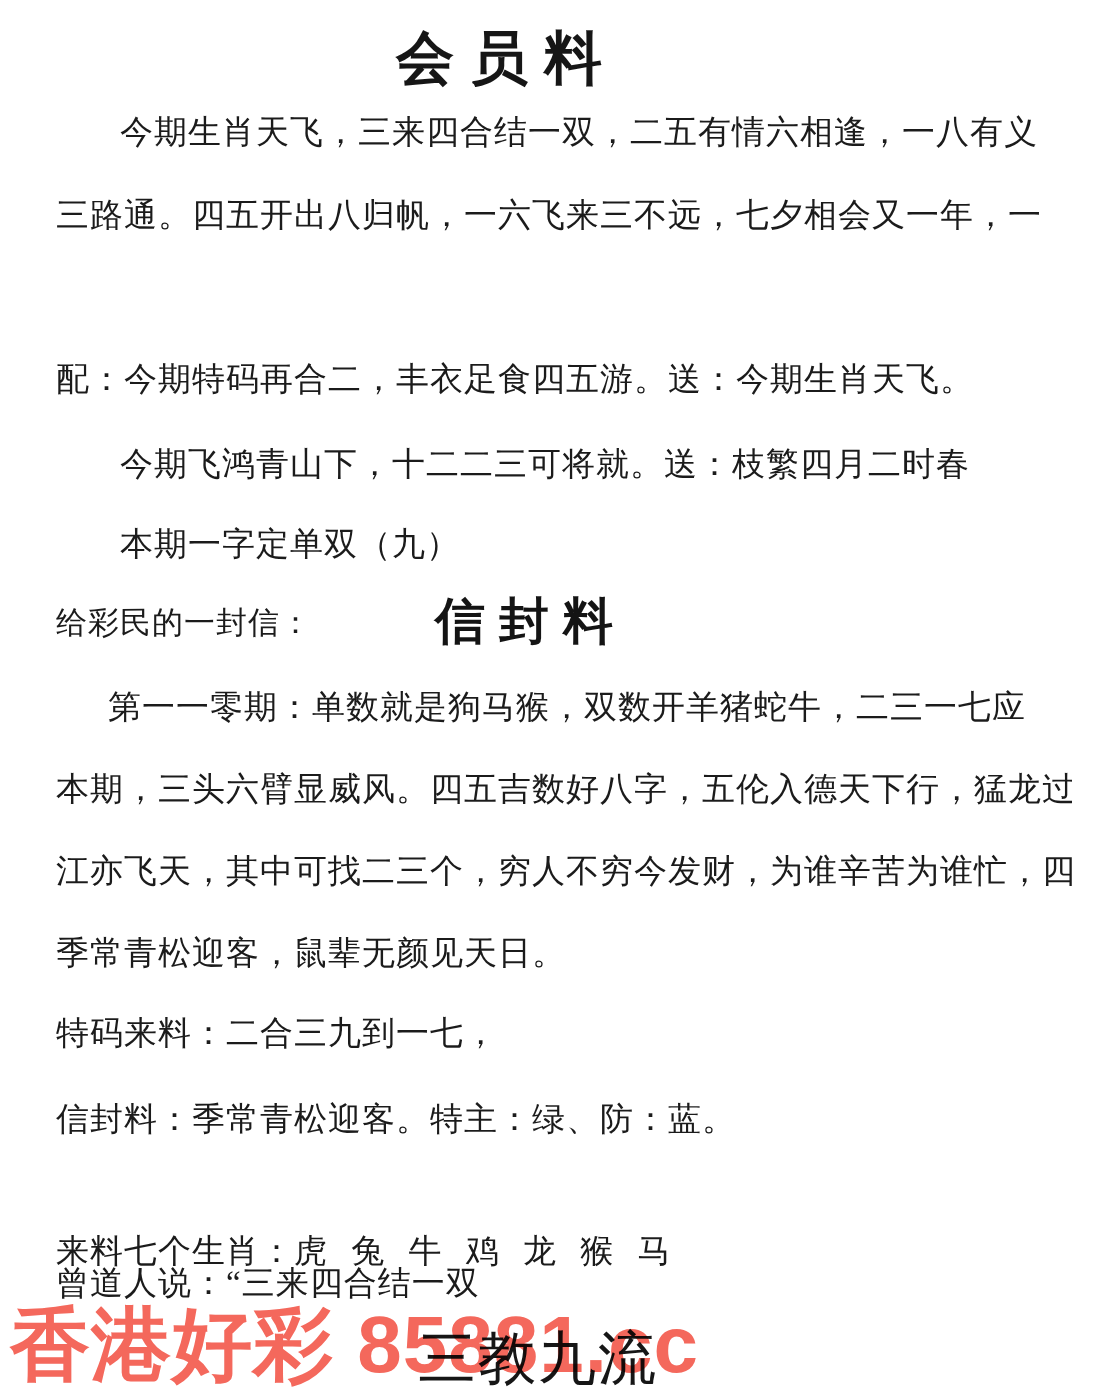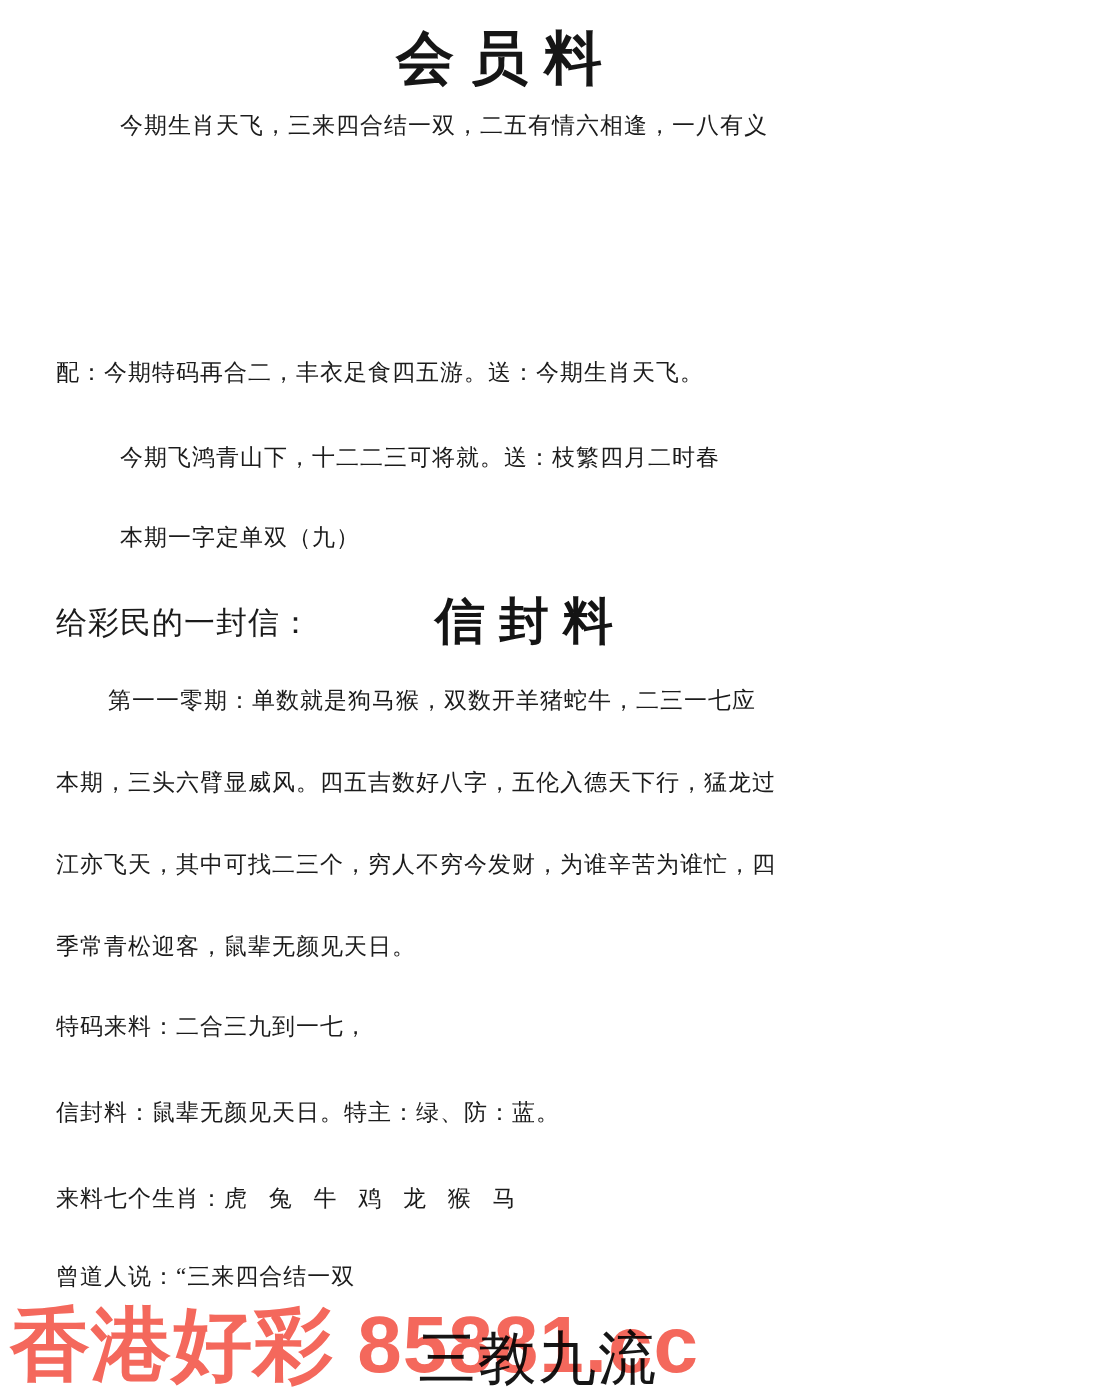--- a/index.html
+++ b/index.html
@@ -23,28 +23,28 @@
     width: 1114px;
     text-align: center;
     font-size: 58px;
     font-weight: 600;
     letter-spacing: 16px;
     color: #161616;
   }
   .ln {
     position: absolute;
     left: 56px;
-    font-size: 23px;
+    font-size: 33px;
     letter-spacing: 1px;
     white-space: nowrap;
     color: #1b1b1b;
   }
   .ln.indent { left: 120px; }
   .ln.indent-sm { left: 108px; }
-  .ln.spaced { word-spacing: 14px; }
+  .ln.spaced { word-spacing: 14px; margin-top: 46px; }
   .letter-label {
     position: absolute;
     left: 56px;
     top: 602px;
     font-size: 31px;
     letter-spacing: 1px;
     white-space: nowrap;
     text-align: center;
   }
   .envelope-heading {
@@ -81,33 +81,34 @@
   }
 </style>
 </head>
 <body>
 
 <div class="page">
 
   <div class="doc-title">会员料</div>
 
   <div class="ln indent" style="top:110px">今期生肖天飞，三来四合结一双，二五有情六相逢，一八有义</div>
+  <div class="ln" style="top:193px">三路通。四五开出八归帆，一六飞来三不远，七夕相会又一年，一</div>
   <div class="ln" style="top:357px">配：今期特码再合二，丰衣足食四五游。送：今期生肖天飞。</div>
   <div class="ln indent" style="top:442px">今期飞鸿青山下，十二二三可将就。送：枝繁四月二时春</div>
   <div class="ln indent" style="top:522px">本期一字定单双（九）</div>
 
   <div class="letter-label">给彩民的一封信：</div>
   <div class="envelope-heading">信封料</div>
 
   <div class="ln" style="top:767px">本期，三头六臂显威风。四五吉数好八字，五伦入德天下行，猛龙过</div>
   <div class="ln indent-sm" style="top:685px">第一一零期：单数就是狗马猴，双数开羊猪蛇牛，二三一七应</div>
   <div class="ln" style="top:849px">江亦飞天，其中可找二三个，穷人不穷今发财，为谁辛苦为谁忙，四</div>
   <div class="ln" style="top:931px">季常青松迎客，鼠辈无颜见天日。</div>
   <div class="ln" style="top:1011px">特码来料：二合三九到一七，</div>
-  <div class="ln" style="top:1097px">信封料：鼠辈无颜见天日。特主：绿、防：蓝。</div>
+  <div class="ln" style="top:1097px">信封料：季常青松迎客。特主：绿、防：蓝。</div>
   <div class="ln spaced" style="top:1183px">来料七个生肖：虎 兔 牛 鸡 龙 猴 马</div>
   <div class="ln" style="top:1261px">曾道人说：“三来四合结一双</div>
 
   <div class="bg-text">三教九流</div>
 
   <div class="watermark" style="color: rgb(244, 104, 92);">香港好彩 85881.cc</div>
 
 </div>
 
 </body></html>

